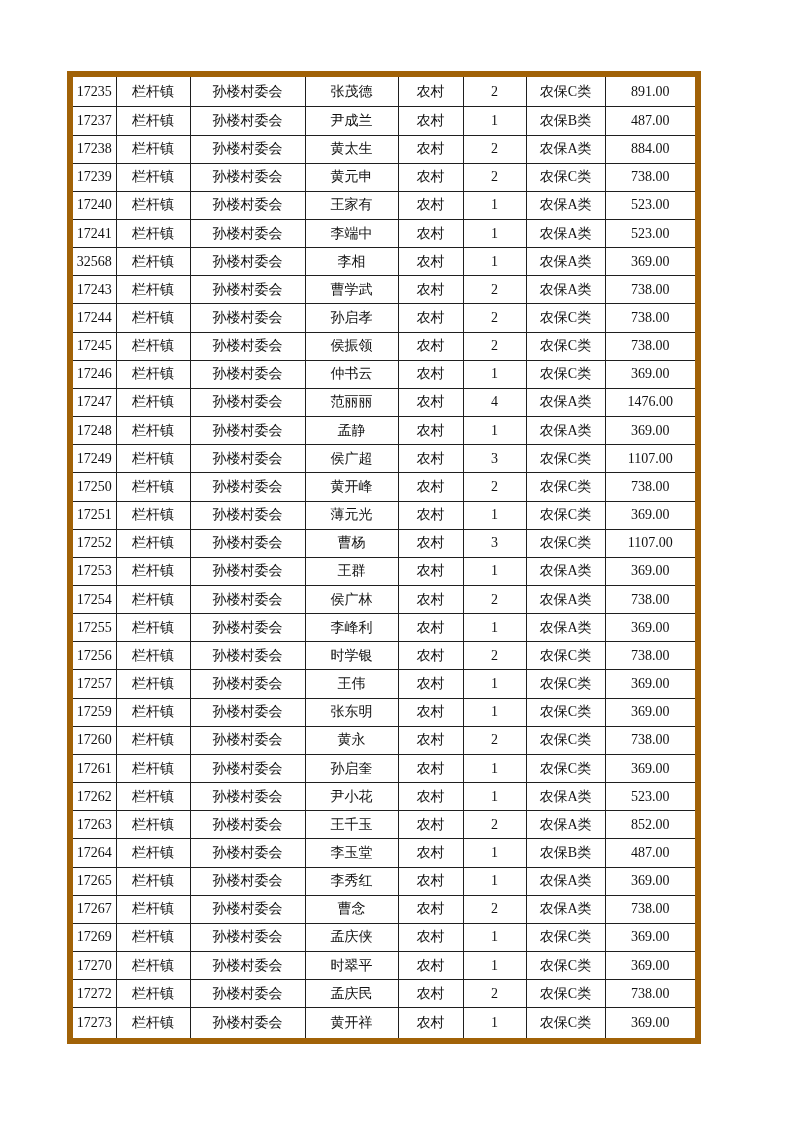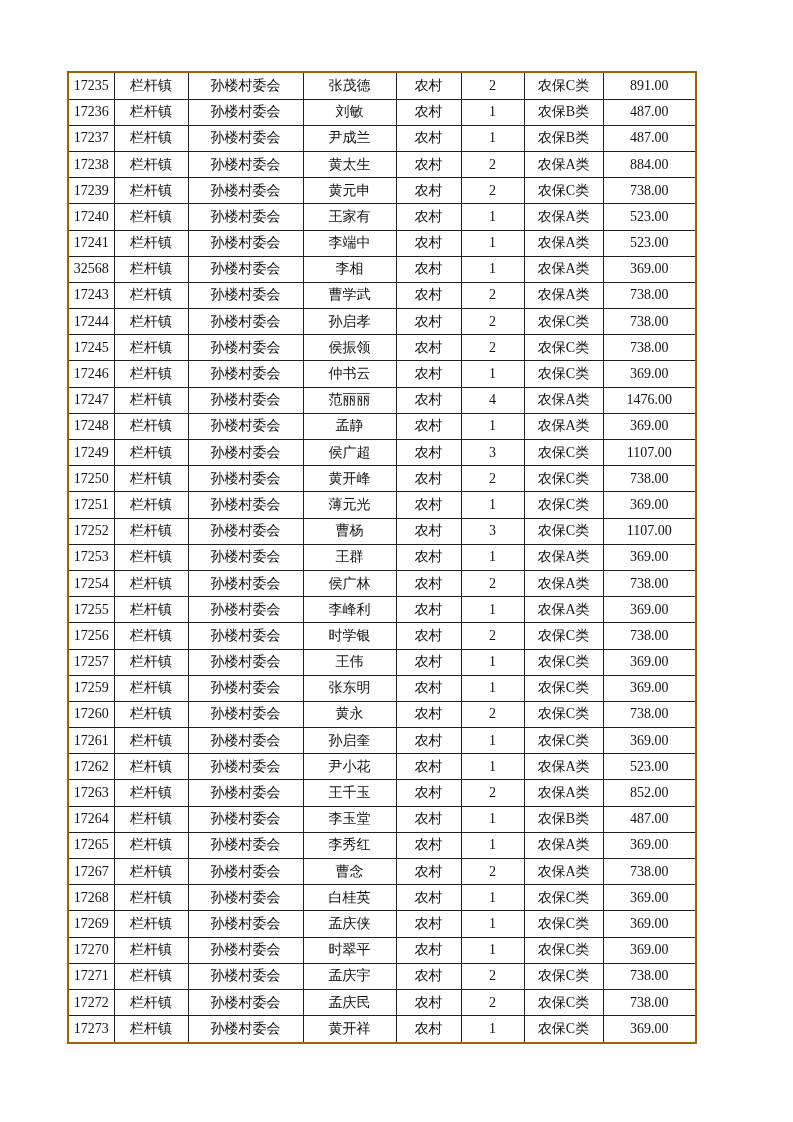--- a/index.html
+++ b/index.html
@@ -16,21 +16,21 @@
     font-family: "Liberation Serif", "DejaVu Serif", serif;
   }
   table.roster {
     position: absolute;
     left: 67px;
     top: 71px;
     width: 628px;
     height: 973px;
     border-collapse: collapse;
     table-layout: fixed;
-    border: 2px solid #a16207;
+    border: 6px solid #a16207;
   }
   table.roster td {
     border: 1.4px solid #1f1f1f;
     text-align: center;
     vertical-align: middle;
     font-size: 14px;
     line-height: 1;
     color: #111111;
     padding: 0;
     white-space: nowrap;
@@ -66,358 +66,328 @@
           <td>17235</td>
           <td>栏杆镇</td>
           <td>孙楼村委会</td>
           <td>张茂德</td>
           <td>农村</td>
           <td>2</td>
           <td>农保C类</td>
           <td>891.00</td>
         </tr>
         <tr>
-          <td>17236</td>
-          <td>栏杆镇</td>
-          <td>孙楼村委会</td>
-          <td>刘敏</td>
+          <td>17237</td>
+          <td>栏杆镇</td>
+          <td>孙楼村委会</td>
+          <td>尹成兰</td>
           <td>农村</td>
           <td>1</td>
           <td>农保B类</td>
           <td>487.00</td>
         </tr>
         <tr>
-          <td>17237</td>
-          <td>栏杆镇</td>
-          <td>孙楼村委会</td>
-          <td>尹成兰</td>
+          <td>17238</td>
+          <td>栏杆镇</td>
+          <td>孙楼村委会</td>
+          <td>黄太生</td>
+          <td>农村</td>
+          <td>2</td>
+          <td>农保A类</td>
+          <td>884.00</td>
+        </tr>
+        <tr>
+          <td>17239</td>
+          <td>栏杆镇</td>
+          <td>孙楼村委会</td>
+          <td>黄元申</td>
+          <td>农村</td>
+          <td>2</td>
+          <td>农保C类</td>
+          <td>738.00</td>
+        </tr>
+        <tr>
+          <td>17240</td>
+          <td>栏杆镇</td>
+          <td>孙楼村委会</td>
+          <td>王家有</td>
+          <td>农村</td>
+          <td>1</td>
+          <td>农保A类</td>
+          <td>523.00</td>
+        </tr>
+        <tr>
+          <td>17241</td>
+          <td>栏杆镇</td>
+          <td>孙楼村委会</td>
+          <td>李端中</td>
+          <td>农村</td>
+          <td>1</td>
+          <td>农保A类</td>
+          <td>523.00</td>
+        </tr>
+        <tr>
+          <td>32568</td>
+          <td>栏杆镇</td>
+          <td>孙楼村委会</td>
+          <td>李相</td>
+          <td>农村</td>
+          <td>1</td>
+          <td>农保A类</td>
+          <td>369.00</td>
+        </tr>
+        <tr>
+          <td>17243</td>
+          <td>栏杆镇</td>
+          <td>孙楼村委会</td>
+          <td>曹学武</td>
+          <td>农村</td>
+          <td>2</td>
+          <td>农保A类</td>
+          <td>738.00</td>
+        </tr>
+        <tr>
+          <td>17244</td>
+          <td>栏杆镇</td>
+          <td>孙楼村委会</td>
+          <td>孙启孝</td>
+          <td>农村</td>
+          <td>2</td>
+          <td>农保C类</td>
+          <td>738.00</td>
+        </tr>
+        <tr>
+          <td>17245</td>
+          <td>栏杆镇</td>
+          <td>孙楼村委会</td>
+          <td>侯振领</td>
+          <td>农村</td>
+          <td>2</td>
+          <td>农保C类</td>
+          <td>738.00</td>
+        </tr>
+        <tr>
+          <td>17246</td>
+          <td>栏杆镇</td>
+          <td>孙楼村委会</td>
+          <td>仲书云</td>
+          <td>农村</td>
+          <td>1</td>
+          <td>农保C类</td>
+          <td>369.00</td>
+        </tr>
+        <tr>
+          <td>17247</td>
+          <td>栏杆镇</td>
+          <td>孙楼村委会</td>
+          <td>范丽丽</td>
+          <td>农村</td>
+          <td>4</td>
+          <td>农保A类</td>
+          <td>1476.00</td>
+        </tr>
+        <tr>
+          <td>17248</td>
+          <td>栏杆镇</td>
+          <td>孙楼村委会</td>
+          <td>孟静</td>
+          <td>农村</td>
+          <td>1</td>
+          <td>农保A类</td>
+          <td>369.00</td>
+        </tr>
+        <tr>
+          <td>17249</td>
+          <td>栏杆镇</td>
+          <td>孙楼村委会</td>
+          <td>侯广超</td>
+          <td>农村</td>
+          <td>3</td>
+          <td>农保C类</td>
+          <td>1107.00</td>
+        </tr>
+        <tr>
+          <td>17250</td>
+          <td>栏杆镇</td>
+          <td>孙楼村委会</td>
+          <td>黄开峰</td>
+          <td>农村</td>
+          <td>2</td>
+          <td>农保C类</td>
+          <td>738.00</td>
+        </tr>
+        <tr>
+          <td>17251</td>
+          <td>栏杆镇</td>
+          <td>孙楼村委会</td>
+          <td>薄元光</td>
+          <td>农村</td>
+          <td>1</td>
+          <td>农保C类</td>
+          <td>369.00</td>
+        </tr>
+        <tr>
+          <td>17252</td>
+          <td>栏杆镇</td>
+          <td>孙楼村委会</td>
+          <td>曹杨</td>
+          <td>农村</td>
+          <td>3</td>
+          <td>农保C类</td>
+          <td>1107.00</td>
+        </tr>
+        <tr>
+          <td>17253</td>
+          <td>栏杆镇</td>
+          <td>孙楼村委会</td>
+          <td>王群</td>
+          <td>农村</td>
+          <td>1</td>
+          <td>农保A类</td>
+          <td>369.00</td>
+        </tr>
+        <tr>
+          <td>17254</td>
+          <td>栏杆镇</td>
+          <td>孙楼村委会</td>
+          <td>侯广林</td>
+          <td>农村</td>
+          <td>2</td>
+          <td>农保A类</td>
+          <td>738.00</td>
+        </tr>
+        <tr>
+          <td>17255</td>
+          <td>栏杆镇</td>
+          <td>孙楼村委会</td>
+          <td>李峰利</td>
+          <td>农村</td>
+          <td>1</td>
+          <td>农保A类</td>
+          <td>369.00</td>
+        </tr>
+        <tr>
+          <td>17256</td>
+          <td>栏杆镇</td>
+          <td>孙楼村委会</td>
+          <td>时学银</td>
+          <td>农村</td>
+          <td>2</td>
+          <td>农保C类</td>
+          <td>738.00</td>
+        </tr>
+        <tr>
+          <td>17257</td>
+          <td>栏杆镇</td>
+          <td>孙楼村委会</td>
+          <td>王伟</td>
+          <td>农村</td>
+          <td>1</td>
+          <td>农保C类</td>
+          <td>369.00</td>
+        </tr>
+        <tr>
+          <td>17259</td>
+          <td>栏杆镇</td>
+          <td>孙楼村委会</td>
+          <td>张东明</td>
+          <td>农村</td>
+          <td>1</td>
+          <td>农保C类</td>
+          <td>369.00</td>
+        </tr>
+        <tr>
+          <td>17260</td>
+          <td>栏杆镇</td>
+          <td>孙楼村委会</td>
+          <td>黄永</td>
+          <td>农村</td>
+          <td>2</td>
+          <td>农保C类</td>
+          <td>738.00</td>
+        </tr>
+        <tr>
+          <td>17261</td>
+          <td>栏杆镇</td>
+          <td>孙楼村委会</td>
+          <td>孙启奎</td>
+          <td>农村</td>
+          <td>1</td>
+          <td>农保C类</td>
+          <td>369.00</td>
+        </tr>
+        <tr>
+          <td>17262</td>
+          <td>栏杆镇</td>
+          <td>孙楼村委会</td>
+          <td>尹小花</td>
+          <td>农村</td>
+          <td>1</td>
+          <td>农保A类</td>
+          <td>523.00</td>
+        </tr>
+        <tr>
+          <td>17263</td>
+          <td>栏杆镇</td>
+          <td>孙楼村委会</td>
+          <td>王千玉</td>
+          <td>农村</td>
+          <td>2</td>
+          <td>农保A类</td>
+          <td>852.00</td>
+        </tr>
+        <tr>
+          <td>17264</td>
+          <td>栏杆镇</td>
+          <td>孙楼村委会</td>
+          <td>李玉堂</td>
           <td>农村</td>
           <td>1</td>
           <td>农保B类</td>
           <td>487.00</td>
         </tr>
         <tr>
-          <td>17238</td>
-          <td>栏杆镇</td>
-          <td>孙楼村委会</td>
-          <td>黄太生</td>
-          <td>农村</td>
-          <td>2</td>
-          <td>农保A类</td>
-          <td>884.00</td>
-        </tr>
-        <tr>
-          <td>17239</td>
-          <td>栏杆镇</td>
-          <td>孙楼村委会</td>
-          <td>黄元申</td>
-          <td>农村</td>
-          <td>2</td>
-          <td>农保C类</td>
-          <td>738.00</td>
-        </tr>
-        <tr>
-          <td>17240</td>
-          <td>栏杆镇</td>
-          <td>孙楼村委会</td>
-          <td>王家有</td>
-          <td>农村</td>
-          <td>1</td>
-          <td>农保A类</td>
-          <td>523.00</td>
-        </tr>
-        <tr>
-          <td>17241</td>
-          <td>栏杆镇</td>
-          <td>孙楼村委会</td>
-          <td>李端中</td>
-          <td>农村</td>
-          <td>1</td>
-          <td>农保A类</td>
-          <td>523.00</td>
-        </tr>
-        <tr>
-          <td>32568</td>
-          <td>栏杆镇</td>
-          <td>孙楼村委会</td>
-          <td>李相</td>
-          <td>农村</td>
-          <td>1</td>
-          <td>农保A类</td>
-          <td>369.00</td>
-        </tr>
-        <tr>
-          <td>17243</td>
-          <td>栏杆镇</td>
-          <td>孙楼村委会</td>
-          <td>曹学武</td>
-          <td>农村</td>
-          <td>2</td>
-          <td>农保A类</td>
-          <td>738.00</td>
-        </tr>
-        <tr>
-          <td>17244</td>
-          <td>栏杆镇</td>
-          <td>孙楼村委会</td>
-          <td>孙启孝</td>
-          <td>农村</td>
-          <td>2</td>
-          <td>农保C类</td>
-          <td>738.00</td>
-        </tr>
-        <tr>
-          <td>17245</td>
-          <td>栏杆镇</td>
-          <td>孙楼村委会</td>
-          <td>侯振领</td>
-          <td>农村</td>
-          <td>2</td>
-          <td>农保C类</td>
-          <td>738.00</td>
-        </tr>
-        <tr>
-          <td>17246</td>
-          <td>栏杆镇</td>
-          <td>孙楼村委会</td>
-          <td>仲书云</td>
-          <td>农村</td>
-          <td>1</td>
-          <td>农保C类</td>
-          <td>369.00</td>
-        </tr>
-        <tr>
-          <td>17247</td>
-          <td>栏杆镇</td>
-          <td>孙楼村委会</td>
-          <td>范丽丽</td>
-          <td>农村</td>
-          <td>4</td>
-          <td>农保A类</td>
-          <td>1476.00</td>
-        </tr>
-        <tr>
-          <td>17248</td>
-          <td>栏杆镇</td>
-          <td>孙楼村委会</td>
-          <td>孟静</td>
-          <td>农村</td>
-          <td>1</td>
-          <td>农保A类</td>
-          <td>369.00</td>
-        </tr>
-        <tr>
-          <td>17249</td>
-          <td>栏杆镇</td>
-          <td>孙楼村委会</td>
-          <td>侯广超</td>
-          <td>农村</td>
-          <td>3</td>
-          <td>农保C类</td>
-          <td>1107.00</td>
-        </tr>
-        <tr>
-          <td>17250</td>
-          <td>栏杆镇</td>
-          <td>孙楼村委会</td>
-          <td>黄开峰</td>
-          <td>农村</td>
-          <td>2</td>
-          <td>农保C类</td>
-          <td>738.00</td>
-        </tr>
-        <tr>
-          <td>17251</td>
-          <td>栏杆镇</td>
-          <td>孙楼村委会</td>
-          <td>薄元光</td>
-          <td>农村</td>
-          <td>1</td>
-          <td>农保C类</td>
-          <td>369.00</td>
-        </tr>
-        <tr>
-          <td>17252</td>
-          <td>栏杆镇</td>
-          <td>孙楼村委会</td>
-          <td>曹杨</td>
-          <td>农村</td>
-          <td>3</td>
-          <td>农保C类</td>
-          <td>1107.00</td>
-        </tr>
-        <tr>
-          <td>17253</td>
-          <td>栏杆镇</td>
-          <td>孙楼村委会</td>
-          <td>王群</td>
-          <td>农村</td>
-          <td>1</td>
-          <td>农保A类</td>
-          <td>369.00</td>
-        </tr>
-        <tr>
-          <td>17254</td>
-          <td>栏杆镇</td>
-          <td>孙楼村委会</td>
-          <td>侯广林</td>
-          <td>农村</td>
-          <td>2</td>
-          <td>农保A类</td>
-          <td>738.00</td>
-        </tr>
-        <tr>
-          <td>17255</td>
-          <td>栏杆镇</td>
-          <td>孙楼村委会</td>
-          <td>李峰利</td>
-          <td>农村</td>
-          <td>1</td>
-          <td>农保A类</td>
-          <td>369.00</td>
-        </tr>
-        <tr>
-          <td>17256</td>
-          <td>栏杆镇</td>
-          <td>孙楼村委会</td>
-          <td>时学银</td>
-          <td>农村</td>
-          <td>2</td>
-          <td>农保C类</td>
-          <td>738.00</td>
-        </tr>
-        <tr>
-          <td>17257</td>
-          <td>栏杆镇</td>
-          <td>孙楼村委会</td>
-          <td>王伟</td>
-          <td>农村</td>
-          <td>1</td>
-          <td>农保C类</td>
-          <td>369.00</td>
-        </tr>
-        <tr>
-          <td>17259</td>
-          <td>栏杆镇</td>
-          <td>孙楼村委会</td>
-          <td>张东明</td>
-          <td>农村</td>
-          <td>1</td>
-          <td>农保C类</td>
-          <td>369.00</td>
-        </tr>
-        <tr>
-          <td>17260</td>
-          <td>栏杆镇</td>
-          <td>孙楼村委会</td>
-          <td>黄永</td>
-          <td>农村</td>
-          <td>2</td>
-          <td>农保C类</td>
-          <td>738.00</td>
-        </tr>
-        <tr>
-          <td>17261</td>
-          <td>栏杆镇</td>
-          <td>孙楼村委会</td>
-          <td>孙启奎</td>
-          <td>农村</td>
-          <td>1</td>
-          <td>农保C类</td>
-          <td>369.00</td>
-        </tr>
-        <tr>
-          <td>17262</td>
-          <td>栏杆镇</td>
-          <td>孙楼村委会</td>
-          <td>尹小花</td>
-          <td>农村</td>
-          <td>1</td>
-          <td>农保A类</td>
-          <td>523.00</td>
-        </tr>
-        <tr>
-          <td>17263</td>
-          <td>栏杆镇</td>
-          <td>孙楼村委会</td>
-          <td>王千玉</td>
-          <td>农村</td>
-          <td>2</td>
-          <td>农保A类</td>
-          <td>852.00</td>
-        </tr>
-        <tr>
-          <td>17264</td>
-          <td>栏杆镇</td>
-          <td>孙楼村委会</td>
-          <td>李玉堂</td>
-          <td>农村</td>
-          <td>1</td>
-          <td>农保B类</td>
-          <td>487.00</td>
-        </tr>
-        <tr>
           <td>17265</td>
           <td>栏杆镇</td>
           <td>孙楼村委会</td>
           <td>李秀红</td>
           <td>农村</td>
           <td>1</td>
           <td>农保A类</td>
           <td>369.00</td>
         </tr>
         <tr>
           <td>17267</td>
           <td>栏杆镇</td>
           <td>孙楼村委会</td>
           <td>曹念</td>
           <td>农村</td>
           <td>2</td>
           <td>农保A类</td>
           <td>738.00</td>
         </tr>
         <tr>
-          <td>17268</td>
-          <td>栏杆镇</td>
-          <td>孙楼村委会</td>
-          <td>白桂英</td>
-          <td>农村</td>
-          <td>1</td>
-          <td>农保C类</td>
-          <td>369.00</td>
-        </tr>
-        <tr>
           <td>17269</td>
           <td>栏杆镇</td>
           <td>孙楼村委会</td>
           <td>孟庆侠</td>
           <td>农村</td>
           <td>1</td>
           <td>农保C类</td>
           <td>369.00</td>
         </tr>
         <tr>
           <td>17270</td>
           <td>栏杆镇</td>
           <td>孙楼村委会</td>
           <td>时翠平</td>
           <td>农村</td>
           <td>1</td>
           <td>农保C类</td>
           <td>369.00</td>
-        </tr>
-        <tr>
-          <td>17271</td>
-          <td>栏杆镇</td>
-          <td>孙楼村委会</td>
-          <td>孟庆宇</td>
-          <td>农村</td>
-          <td>2</td>
-          <td>农保C类</td>
-          <td>738.00</td>
         </tr>
         <tr>
           <td>17272</td>
           <td>栏杆镇</td>
           <td>孙楼村委会</td>
           <td>孟庆民</td>
           <td>农村</td>
           <td>2</td>
           <td>农保C类</td>
           <td>738.00</td>

